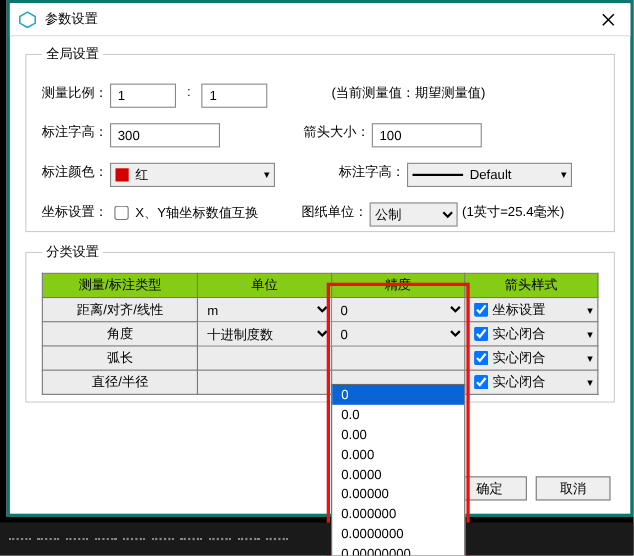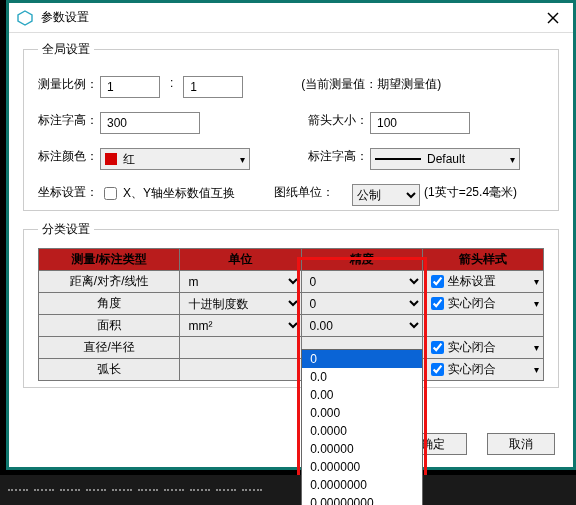--- a/index.html
+++ b/index.html
@@ -70,42 +70,42 @@
   .ratio1 { width: 60px; }
   .colon { margin: 0 10px; }
   .ratio2 { width: 60px; }
   .txt2 { width: 100px; }
   select.combo {
     height: 22px;
     border: 1px solid #888;
     font-size: 12px;
     background: #efefef;
   }
-  .combo-unit  { width: 68px; margin-left: 16px; }
+  .combo-unit  { width: 80px; }
   .checkbox-wrap { display: inline-flex; align-items: center; }
   .checkbox-wrap input { margin-right: 6px; }
   .hint-text { margin-left: 4px; white-space: nowrap; }
 
   
   .tbl-wrap { position: relative; }
   table.cls {
     width: 100%;
     border-collapse: collapse;
     table-layout: fixed;
   }
   table.cls th, table.cls td {
     border: 1px solid #777;
     height: 22px;
     padding: 0;
     text-align: center;
     background: #ececec;
   }
   table.cls th {
-    background: #b91c1c;
-    font-weight: bold;
+    background: #84cc16;
+    font-weight: normal;
   }
   .cell-select {
     width: 100%; height: 100%;
     border: none;
     background: #ececec;
     font-size: 12px;
     text-align: left;
     padding-left: 4px;
   }
   .cell-select option { background: #fff; }
@@ -133,21 +133,21 @@
     background: #0a64d6;
     color: #fff;
   }
 
   
   .btn-row {
     position: absolute;
     right: 18px;
     bottom: 12px;
     display: flex;
-    gap: 20px;
+    gap: 8px;
   }
   button.btn {
     width: 68px;
     height: 22px;
     border: 1px solid #777;
     background: #efefef;
     font-size: 12px;
   }
 
   
@@ -239,21 +239,21 @@
         <span class="lab">测量比例：</span>
         <input class="text ratio1" value="1" style="">
         <span class="colon">:</span>
         <input class="text ratio2" value="1" style="">
         <span class="lab2" style="min-width:auto;margin-left:58px;">(当前测量值：期望测量值)</span>
       </div>
 
       <div class="row">
         <span class="lab">标注字高：</span>
         <input class="text txt2" value="300" style="">
-        <span class="lab3" style="margin-left:108px;">箭头大小：</span>
+        <span class="lab3" style="margin-left:76px;">箭头大小：</span>
         <input class="text txt2" value="100" style="">
       </div>
 
       <div class="row">
         <span class="lab">标注颜色：</span>
         <div class="colorwrap">
           <span class="swatch" id="swatch" style="background: rgb(212, 0, 0);"></span>
           <span>红</span>
           <span class="arrow">▾</span>
         </div>
@@ -317,49 +317,43 @@
                 <td><select class="cell-select"><option>0</option></select></td>
                 <td>
                   <div class="arrow-cell">
                     <input type="checkbox" checked="" style="">
                     <span>实心闭合</span>
                     <span class="dd">▾</span>
                   </div>
                 </td>
               </tr>
               <tr>
-                <td>面积</td>
-                <td><select class="cell-select"><option>mm²</option></select></td>
-                <td><select class="cell-select"><option>0.00</option></select></td>
+                <td>弧长</td>
                 <td></td>
+                <td></td>
+                <td>
+                  <div class="arrow-cell">
+                    <input type="checkbox" checked="" style="">
+                    <span>实心闭合</span>
+                    <span class="dd">▾</span>
+                  </div>
+                </td>
               </tr>
               <tr>
                 <td>直径/半径</td>
                 <td></td>
                 <td></td>
                 <td>
                   <div class="arrow-cell">
                     <input type="checkbox" checked="" style="">
                     <span>实心闭合</span>
                     <span class="dd">▾</span>
                   </div>
                 </td>
               </tr>
-              <tr>
-                <td>弧长</td>
-                <td></td>
-                <td></td>
-                <td>
-                  <div class="arrow-cell">
-                    <input type="checkbox" checked="" style="">
-                    <span>实心闭合</span>
-                    <span class="dd">▾</span>
-                  </div>
-                </td>
-              </tr>
             </tbody>
         </table>
       </div>
     </fieldset>
 
   </div>
 
   <div class="btn-row">
     <button class="btn">确定</button>
     <button class="btn">取消</button>

